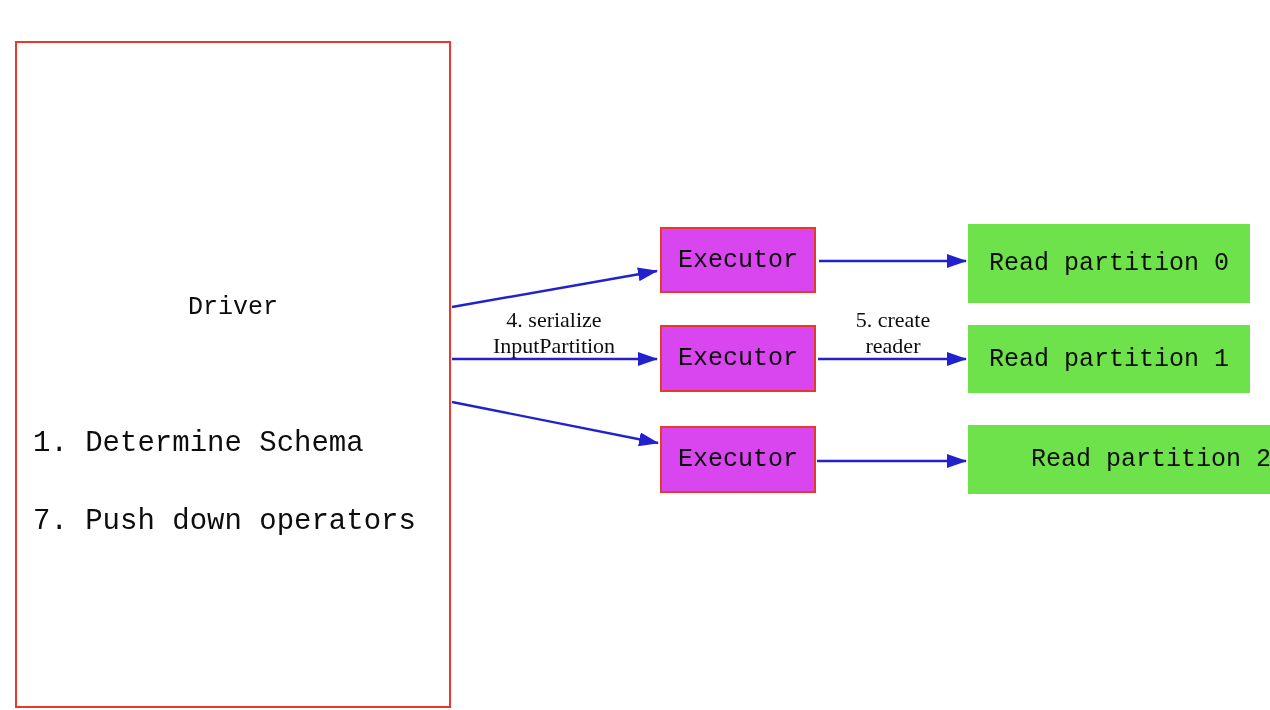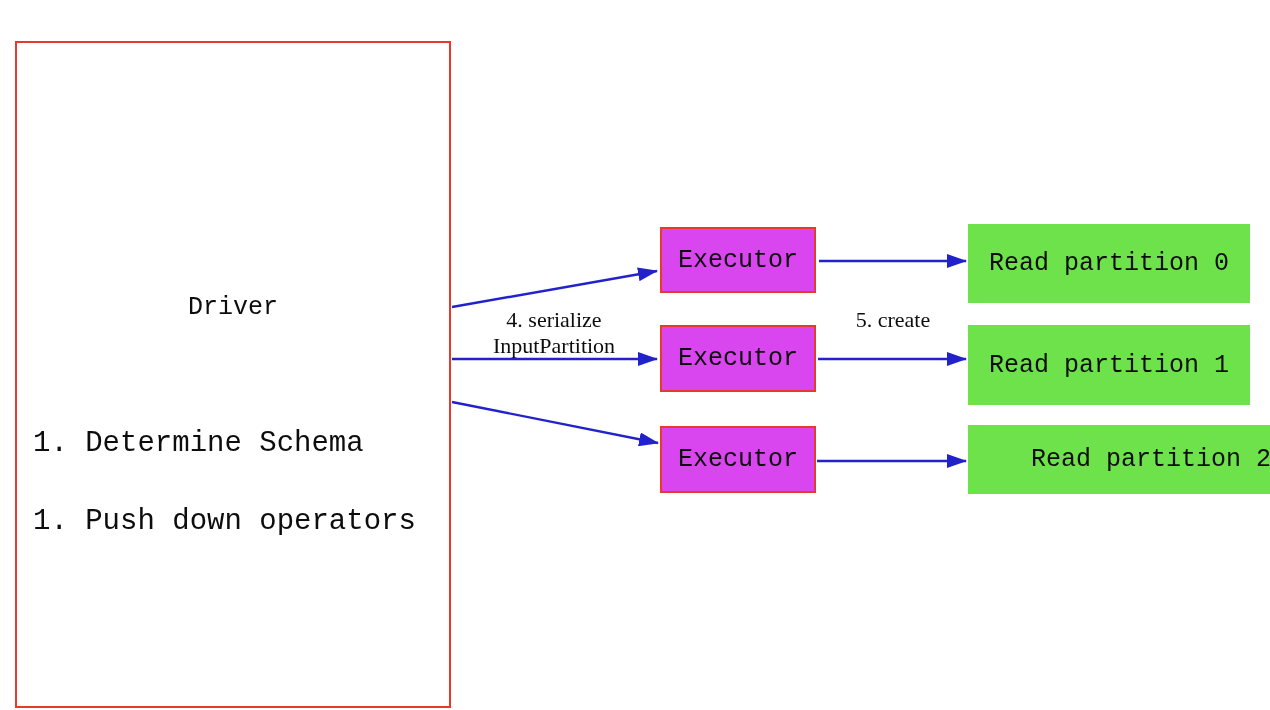--- a/index.html
+++ b/index.html
@@ -47,21 +47,21 @@
   .exec-3{left:660px;top:426px;height:67px;}
   .partition-box{
     position:absolute;
     width:282px;
     background:var(--partition_fill);
     display:flex;align-items:center;justify-content:center;
     font-size:25px;
     white-space:pre;
   }
   .part-0{left:968px;top:224px;height:79px;}
-  .part-1{left:968px;top:325px;height:80px;}
+  .part-1{left:968px;top:325px;height:68px;}
   .part-2{left:968px;top:425px;height:69px;padding-left:42px;}
   .edge-label{
     position:absolute;
     font-family:"Liberation Serif","DejaVu Serif",serif;
     font-size:22px;line-height:26px;
     text-align:center;
     color:var(--text);
   }
   .label-serialize{left:448px;top:307px;width:212px;text-align:center;}
   .label-reader{left:823px;top:307px;width:140px;}
@@ -73,38 +73,39 @@
 </style>
 </head>
 <body>
 
 <div class="canvas">
 
   <div class="node driver-box">
     <div class="driver-title">Driver</div>
     <div class="driver-steps">
       <div>1. Determine Schema</div>
-      <div>1. Push down operators</div>
+      <div>7. Push down operators</div>
     </div>
   </div>
 
   <div class="node executor-box exec-1">Executor</div>
   <div class="node executor-box exec-2">Executor</div>
   <div class="node executor-box exec-3">Executor</div>
 
   <div class="partition-box part-0">Read partition 0</div>
   <div class="partition-box part-1">Read partition 1</div>
   <div class="partition-box part-2">Read partition 2</div>
 
   <div class="edge-label label-serialize">
     <div>4. serialize</div>
     <div>InputPartition</div>
   </div>
   <div class="edge-label label-reader">
     <div>5. create</div>
+    <div>reader</div>
   </div>
 
   <svg class="arrow-layer" width="1270" height="710" viewBox="0 0 1270 710" xmlns="http://www.w3.org/2000/svg">
     <defs>
       <marker id="ah" markerUnits="userSpaceOnUse" markerWidth="20" markerHeight="14" refX="19" refY="7" orient="auto">
         <path d="M0,0 L20,7 L0,14 Z" fill="#2222cc"></path>
       </marker>
     </defs>
     <line class="arrow-line" x1="452" y1="307" x2="657" y2="271" marker-end="url(#ah)"></line>
     <line class="arrow-line" x1="452" y1="359" x2="657" y2="359" marker-end="url(#ah)"></line>

